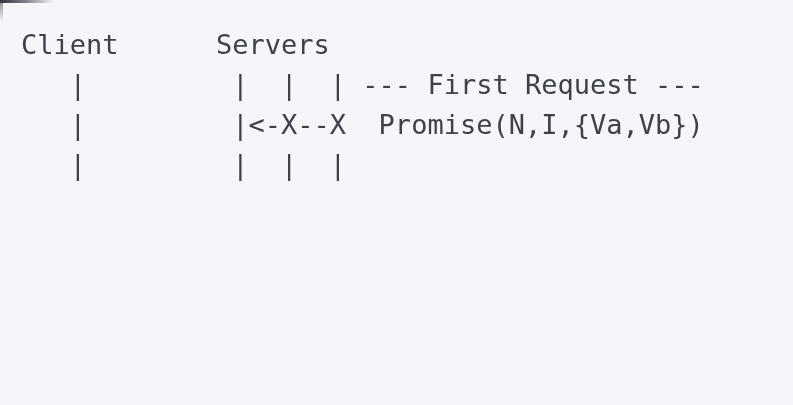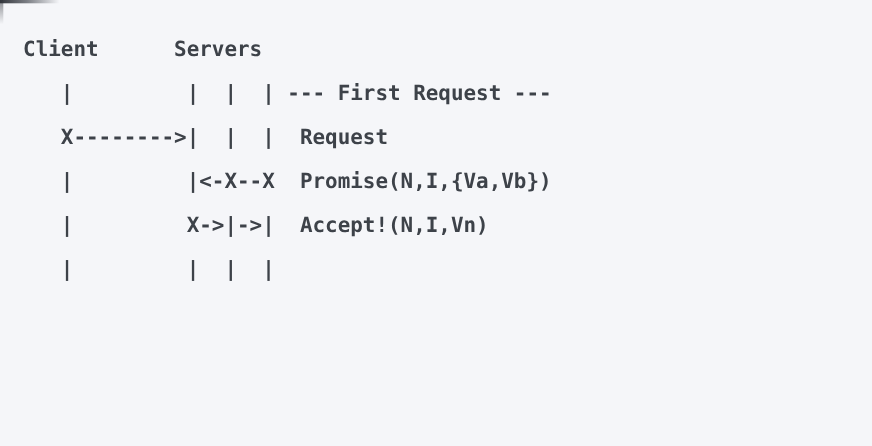--- a/index.html
+++ b/index.html
@@ -12,23 +12,23 @@
   body {
     position: relative;
     background: var(--bg, #f5f6f9);
     font-family: "DejaVu Sans Mono", monospace;
   }
   .diagram {
     position: absolute;
     left: 21px;
     top: 25px;
     font-family: "DejaVu Sans Mono", monospace;
-    font-size: 19px;
+    font-size: 27px;
     line-height: 40px;
-    font-weight: bold;
+    font-weight: normal;
     color: var(--text, #3d4249);
     letter-spacing: 0;
   }
   .diagram .line {
     white-space: pre;
     height: 40px;
   }
   .artifact-top {
     position: absolute;
     left: 0;
@@ -48,17 +48,15 @@
 </style>
 </head>
 <body>
 
 <div class="artifact-top"></div>
 <div class="artifact-left"></div>
 
 <div class="diagram">
   <div class="line">Client      Servers</div>
   <div class="line">   |         |  |  | --- First Request ---</div>
-  <div class="line">   X--------&gt;|  |  |  Request</div>
   <div class="line">   |         |&lt;-X--X  Promise(N,I,{Va,Vb})</div>
-  <div class="line">   |         X-&gt;|-&gt;|  Accept!(N,I,Vn)</div>
   <div class="line">   |         |  |  |</div>
 </div>
 
 </body></html>

